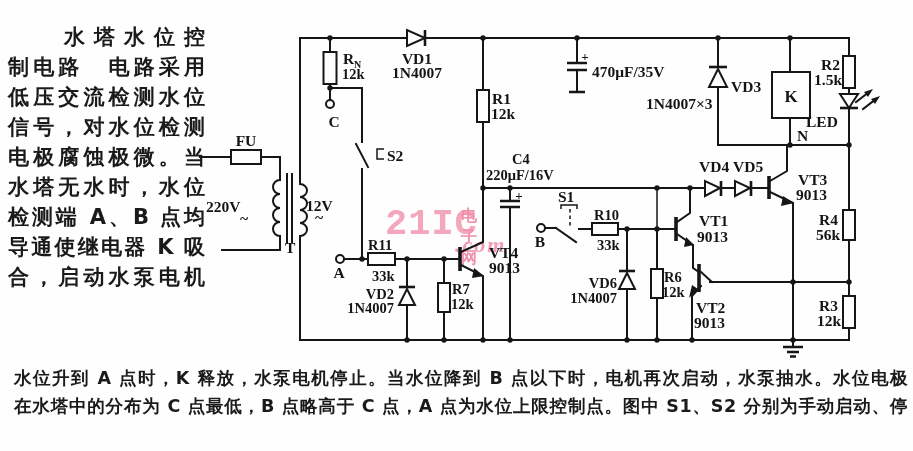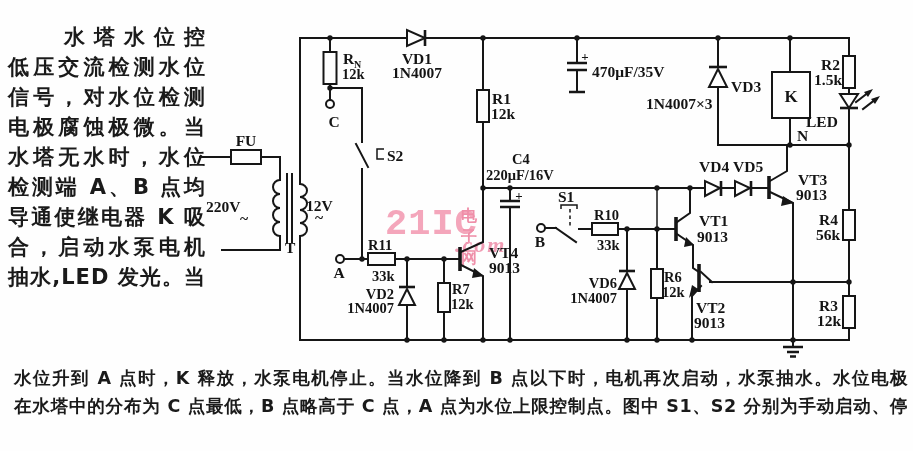--- a/index.html
+++ b/index.html
@@ -40,28 +40,28 @@
   text.k{font-size:17px;}
   text.pl{font-size:13px;}
 </style>
 </head>
 <body>
 
 <div id="page">
 
   <div id="left-col">
     <div class="ln indent">水塔水位控</div>
+    <div class="ln">制电路　电路采用</div>
     <div class="ln">低压交流检测水位</div>
     <div class="ln">信号，对水位检测</div>
     <div class="ln">电极腐蚀极微。当</div>
     <div class="ln">水塔无水时，水位</div>
     <div class="ln">检测端 A、B 点均</div>
     <div class="ln">导通使继电器 K 吸</div>
     <div class="ln">合，启动水泵电机</div>
-    <div class="ln">抽水,LED 发光。当</div>
   </div>
 
   <div id="bottom-par">
     <div class="ln">水位升到 A 点时，K 释放，水泵电机停止。当水位降到 B 点以下时，电机再次启动，水泵抽水。水位电极</div>
     <div class="ln">在水塔中的分布为 C 点最低，B 点略高于 C 点，A 点为水位上限控制点。图中 S1、S2 分别为手动启动、停</div>
   </div>
 
   <div id="watermark">
     <span class="wm-brand">21IC</span>
     <span class="wm-cn">电子网</span>

